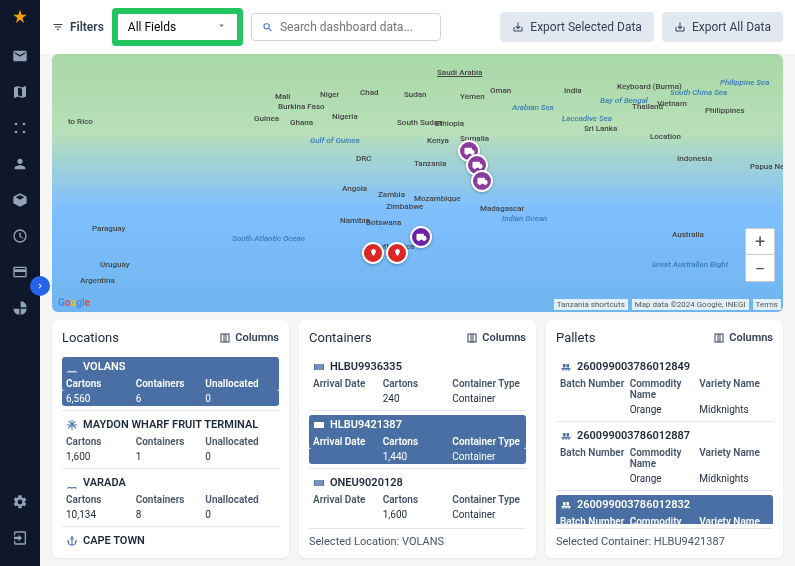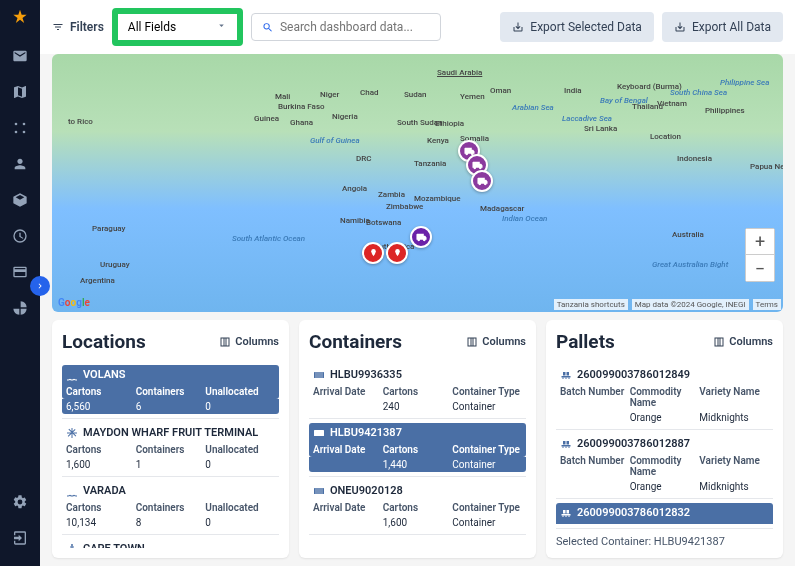--- a/index.html
+++ b/index.html
@@ -28,21 +28,21 @@
 .map-google{position:absolute;left:6px;bottom:4px;font-size:10px;font-weight:600}
 .map-google .g1{color:#4285f4}.map-google .g2{color:#ea4335}.map-google .g3{color:#fbbc05}.map-google .g4{color:#4285f4}.map-google .g5{color:#34a853}.map-google .g6{color:#ea4335}
 .marker{position:absolute;width:22px;height:22px;border-radius:50%;border:2px solid #fff;display:flex;align-items:center;justify-content:center;box-shadow:0 1px 3px rgba(0,0,0,0.3)}
 .marker svg{width:11px;height:11px;fill:#fff}
 .marker-p{background:#8b3a9e}
 .marker-r{background:#dc2626}
 .marker-s{background:#6b21a8}
 .panels{display:flex;gap:10px;padding:0 12px 8px;flex:1;overflow:hidden}
 .panel{flex:1;background:#fff;border-radius:6px;padding:10px;box-shadow:0 1px 2px rgba(0,0,0,0.08);display:flex;flex-direction:column;overflow:hidden}
 .panel-header{display:flex;justify-content:space-between;align-items:center;margin-bottom:8px}
-.panel-title{font-size:19px;font-weight:700;color:#1e293b}
+.panel-title{font-size:13px;font-weight:400;color:#1e293b}
 .columns-btn{display:flex;align-items:center;gap:4px;font-size:11px;font-weight:600;color:#334155;cursor:pointer}
 .panel-body{flex:1;overflow-y:auto;position:relative}
 .panel-body::-webkit-scrollbar{width:6px}
 .panel-body::-webkit-scrollbar-thumb{background:#4a6fa5;border-radius:3px}
 .item{border-bottom:1px solid #e5e7eb;padding:4px 0}
 .item-title{display:flex;align-items:center;gap:5px;font-size:11px;font-weight:600;color:#1e293b;padding:3px 4px;cursor:pointer}
 .item-title svg{width:12px;height:12px}
 .item.selected .item-title{background:#4a6fa5;color:#fff;border-radius:3px 3px 0 0}
 .item.selected .item-title svg{fill:#fff}
 .item-cols{display:flex;padding:2px 4px}
@@ -423,20 +423,21 @@
             <div class="item-cols">
               <div class="item-col item-col-val"></div>
               <div class="item-col item-col-val">1,600</div>
               <div class="item-col item-col-val">Container</div>
             </div>
           </div>
           <div class="item">
             <div class="item-title"></div>
           </div>
         </div>
+      <div class="panel-footer">Selected Location: VOLANS</div>
     </div>
     <div class="panel">
       <div class="panel-header">
         <div class="panel-title">Pallets</div>
         <div class="columns-btn">
           <svg width="12" height="12" viewBox="0 0 24 24" fill="#334155">
               <path d="M3 3h18v18H3V3zm2 2v14h4V5H5zm6 0v14h2V5h-2zm4 0v14h4V5h-4z"></path>
             </svg>
           <span>Columns</span>
         </div>

